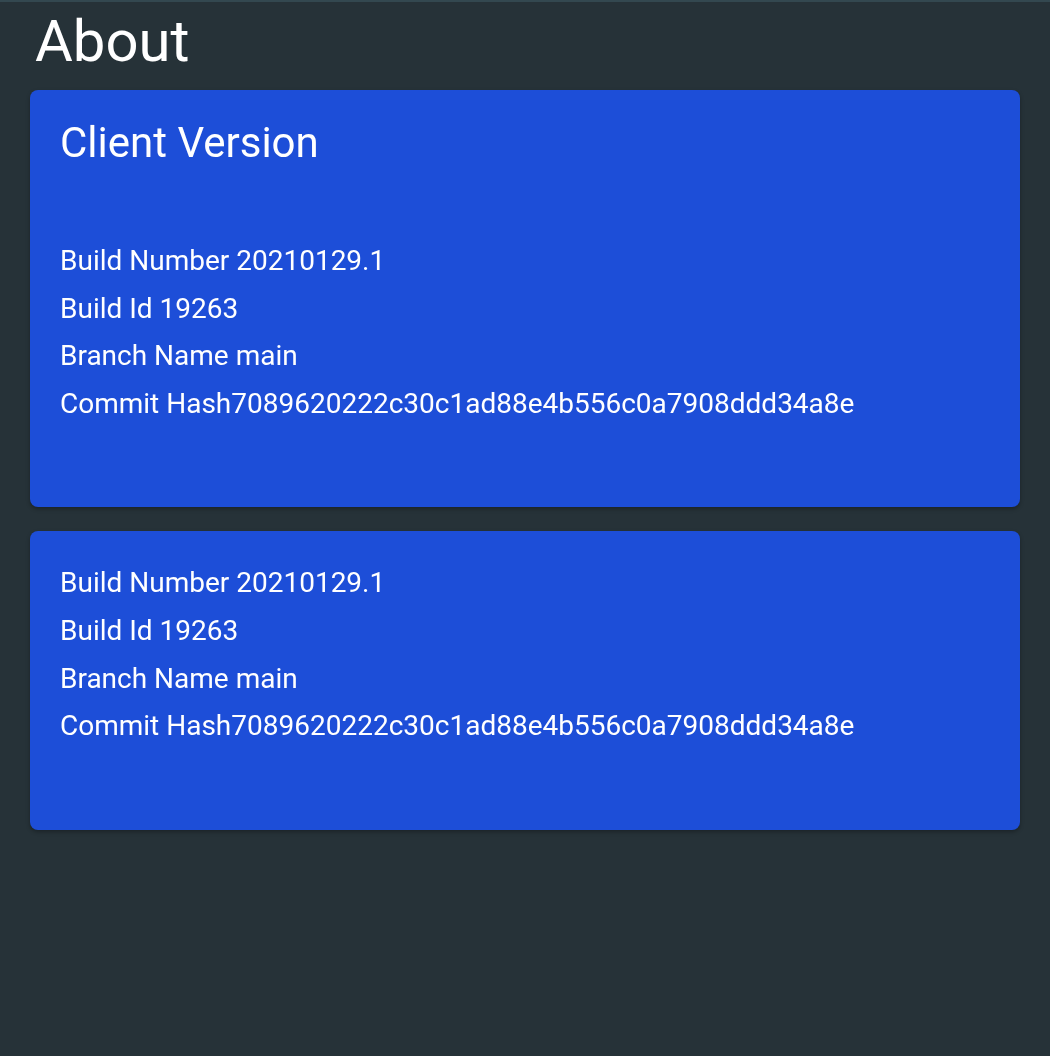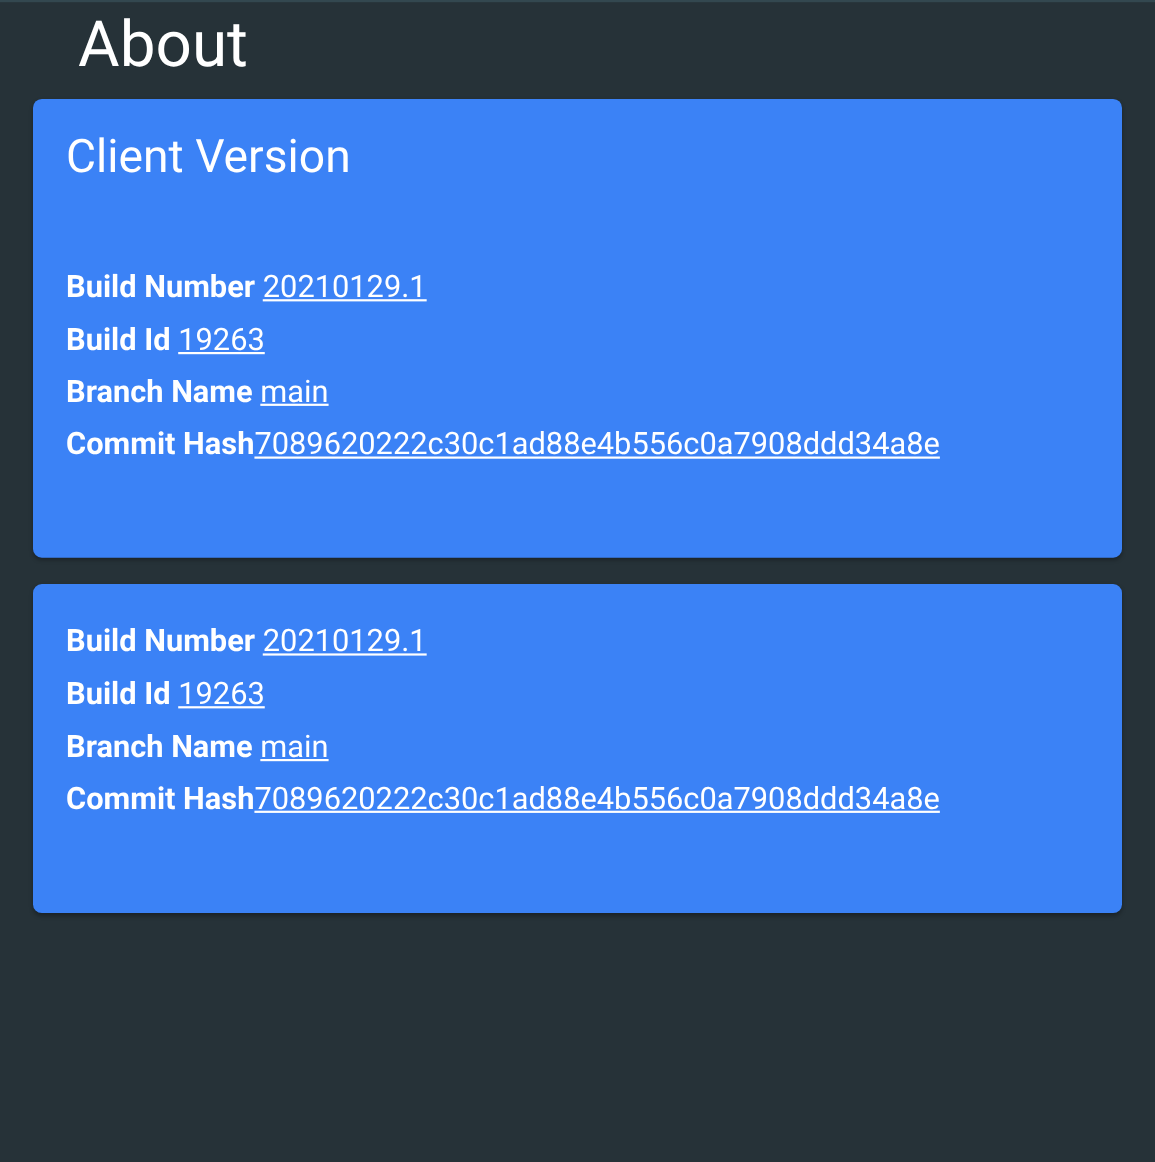--- a/index.html
+++ b/index.html
@@ -14,47 +14,45 @@
       height: 1056px;
       padding: 0;
       color: #ffffff;
       border-top: 2px solid #334850;
     }
     .page-title {
       font-size: 58px;
       font-weight: 400;
       color: #ffffff;
       padding: 5px 30px 15px 35px;
-      margin-left: 36px;
     }
     .card {
-      background-color: #3b82f6;
+      background-color: #1d4ed8;
       border-radius: 8px;
       margin: 0 30px 24px 30px;
       padding: 28px 30px 80px 30px;
       box-shadow: 0 2px 4px rgba(0,0,0,0.3);
     }
     .card-title {
       font-size: 42px;
       font-weight: 400;
       color: #ffffff;
       margin-bottom: 70px;
     }
     .data-row {
       font-size: 28px;
       line-height: 1.7;
       color: #ffffff;
     }
     .data-label {
-      font-weight: 700;
+      font-weight: 400;
       margin-top: 20px;
     }
     .data-value {
       font-weight: 400;
-      text-decoration: underline;
     }
   </style>
 </head>
 <body>
 
 <h1 class="page-title">About</h1>
 
 <div class="card">
   <h2 class="card-title">Client Version</h2>
   <div class="data-row">

